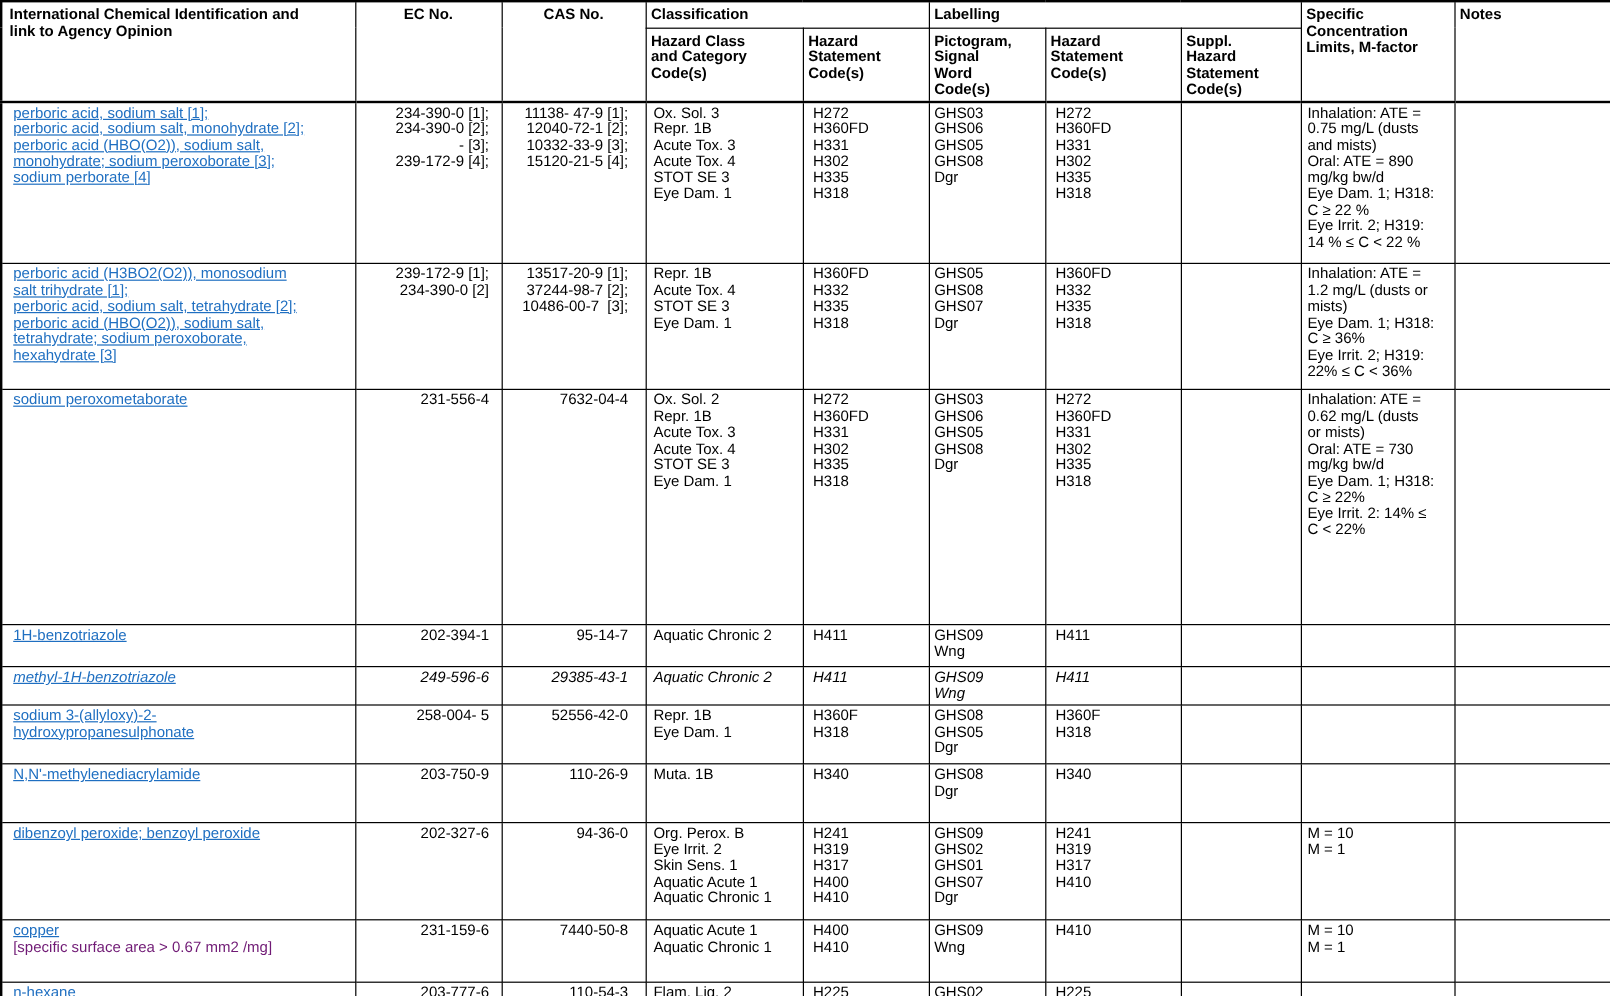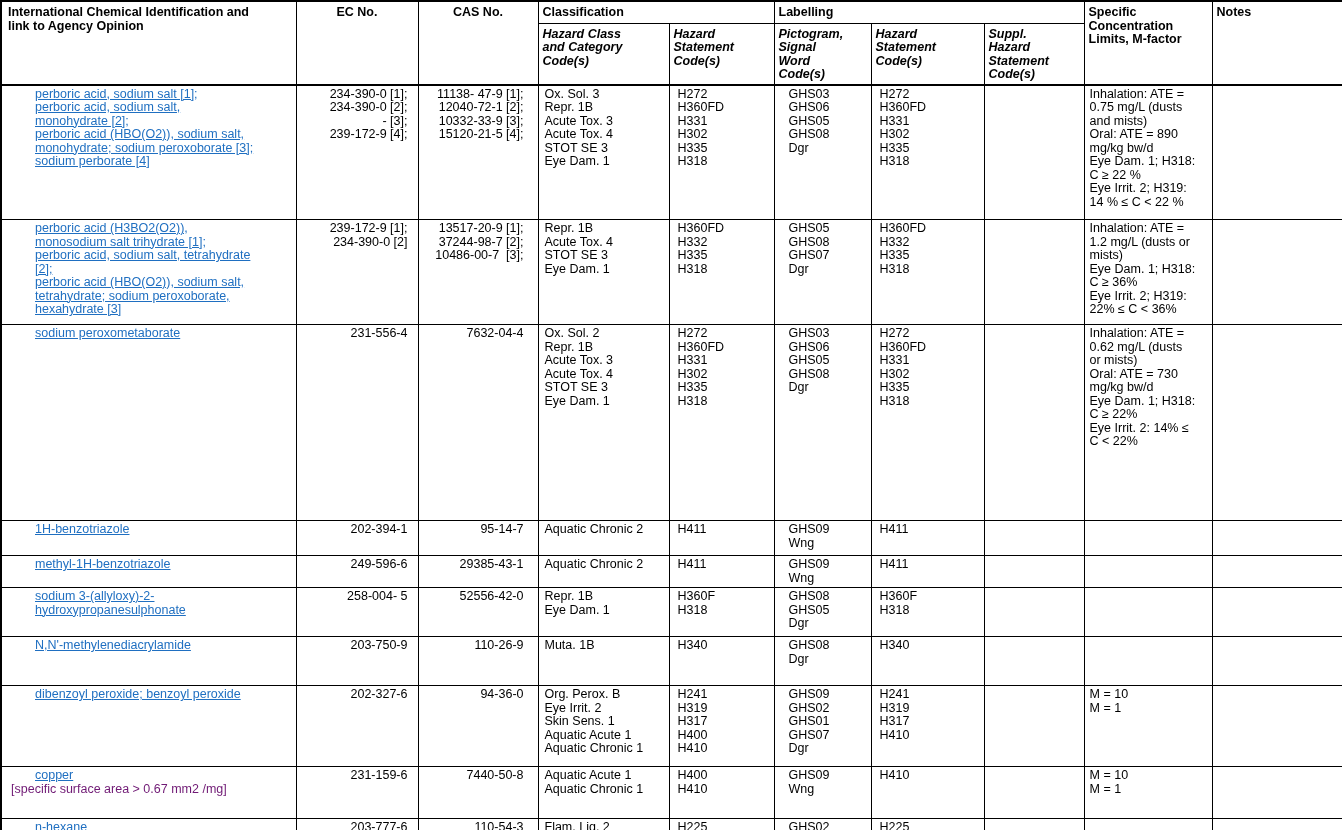--- a/index.html
+++ b/index.html
@@ -20,27 +20,27 @@
   th{font-weight:bold;padding-top:4px;}
   thead th{border-bottom-width:2px;}
   thead th.grp{border-bottom-width:1px;padding-top:4px;}
   thead th.h-ec, thead th.h-cas{text-align:center;}
   thead th.h-name{padding-left:6px;}
   td.c-name{padding:2px 39px 2px 9px;}
   td.c-ec{text-align:right;padding-right:10px;}
   td.c-cas{text-align:right;padding-right:14px;}
   td.c-hc{padding-left:6px;}
   td.c-hs{padding-left:8px;}
-  td.c-pict{padding-left:14px;}
+  td.c-pict{padding-left:4px;}
   td.c-lhs{padding-left:8px;}
   td.c-scl{padding:2px 16px 2px 5px;margin-top:17px;}
   .pre{white-space:pre-wrap;}
   a.lnk{
     display:block;color:var(--link-color,#1f6fc1);
-    text-decoration:underline;cursor:pointer;margin-left:24px;
+    text-decoration:underline;cursor:pointer;
   }
   .plain-line{display:block;color:#701a75;}
 </style>
 </head>
 <body style="--link-color: #1f6fc1;">
 
 <div>
   <table>
     <colgroup>
       <col style="width:295px">
@@ -64,21 +64,21 @@
           <th class="h-cas" rowspan="2">CAS No.</th>
           <th class="grp" colspan="2">Classification</th>
           <th class="grp" colspan="3">Labelling</th>
           <th class="h-scl" rowspan="2">
             <div class="pre">Specific</div>
             <div class="pre">Concentration</div>
             <div class="pre">Limits, M-factor</div>
           </th>
           <th class="h-notes" rowspan="2">Notes</th>
         </tr>
-        <tr style="height: 58px; font-style: italic;">
+        <tr style="height: 58px;">
           <th>
             <div class="pre">Hazard Class</div>
             <div class="pre">and Category</div>
             <div class="pre">Code(s)</div>
           </th>
           <th>
             <div class="pre">Hazard</div>
             <div class="pre">Statement</div>
             <div class="pre">Code(s)</div>
           </th>
@@ -278,21 +278,21 @@
             <div class="pre">GHS09</div>
             <div class="pre">Wng</div>
           </td>
           <td class="c-lhs">
             <div class="pre">H411</div>
           </td>
           <td class="c-suppl"></td>
           <td class="c-scl"></td>
           <td class="c-notes"></td>
         </tr>
-        <tr style="height: 31px;">
+        <tr style="height: 31px; font-style: italic;">
           <td class="c-name">
             <a class="lnk">methyl-1H-benzotriazole</a>
           </td>
           <td class="c-ec">
             <div class="pre">249-596-6</div>
           </td>
           <td class="c-cas">
             <div class="pre">29385-43-1</div>
           </td>
           <td class="c-hc">

